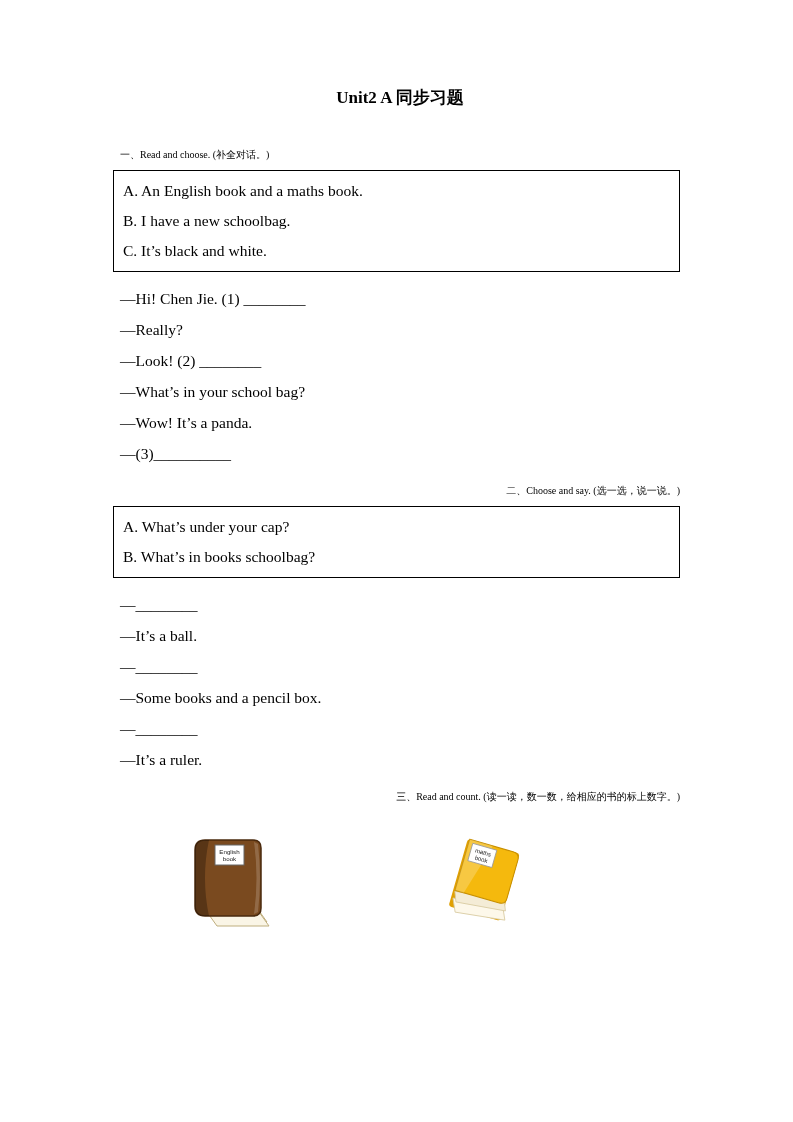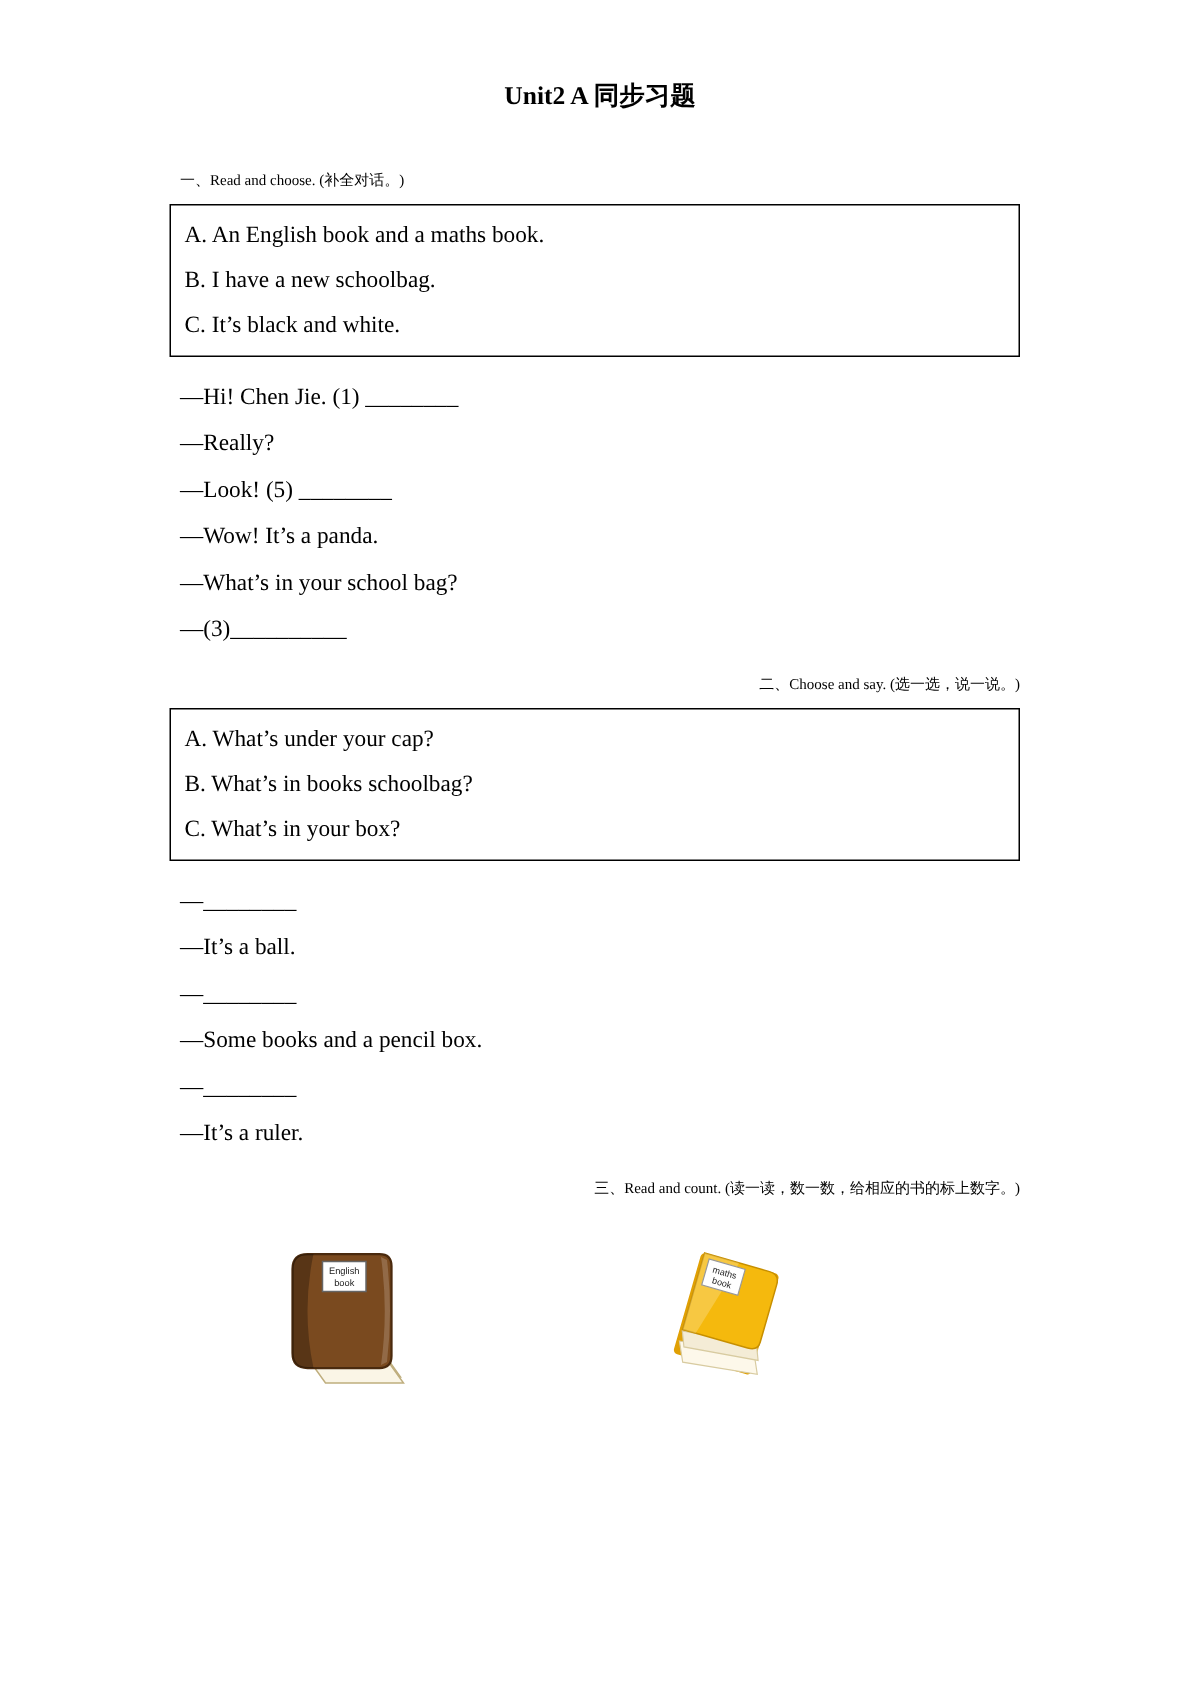--- a/index.html
+++ b/index.html
@@ -7,21 +7,21 @@
     width: 793px;
     height: 1122px;
     background: #ffffff;
     color: #000000;
     font-family: "Liberation Serif", "DejaVu Serif", serif;
   }
   .page {
     width: 793px;
     height: 1122px;
     box-sizing: border-box;
-    padding: 52px 113px 0 120px;
+    padding: 86px 113px 0 120px;
     overflow: hidden;
     position: relative;
   }
   .title {
     font-size: 17px;
     font-weight: bold;
     text-align: center;
     margin: 0 0 30px 0;
   }
   p { margin: 0; }
@@ -65,33 +65,32 @@
   <div>
     <p class="sec-heading">一、Read and choose. (补全对话。)</p>
     <div class="option-box">
       <p>A. An English book and a maths book.</p>
       <p>B. I have a new schoolbag.</p>
       <p>C. It’s black and white.</p>
     </div>
     <div class="dialog">
       <p>—Hi! Chen Jie. (1) ________</p>
       <p>—Really?</p>
-      <p>—Look! (5) ________</p>
+      <p>—Look! (2) ________</p>
+      <p>—What’s in your school bag?</p>
       <p>—Wow! It’s a panda.</p>
-      <p>—What’s in your school bag?</p>
       <p>—(3)__________</p>
     </div>
   </div>
 
   <div>
     <p class="sec-heading gap">二、Choose and say. (选一选，说一说。)</p>
     <div class="option-box">
       <p>A. What’s under your cap?</p>
       <p>B. What’s in books schoolbag?</p>
-      <p>C. What’s in your box?</p>
     </div>
     <div class="dialog">
       <p>—________</p>
       <p>—It’s a ball.</p>
       <p>—________</p>
       <p>—Some books and a pencil box.</p>
       <p>—________</p>
       <p>—It’s a ruler.</p>
     </div>
   </div>

